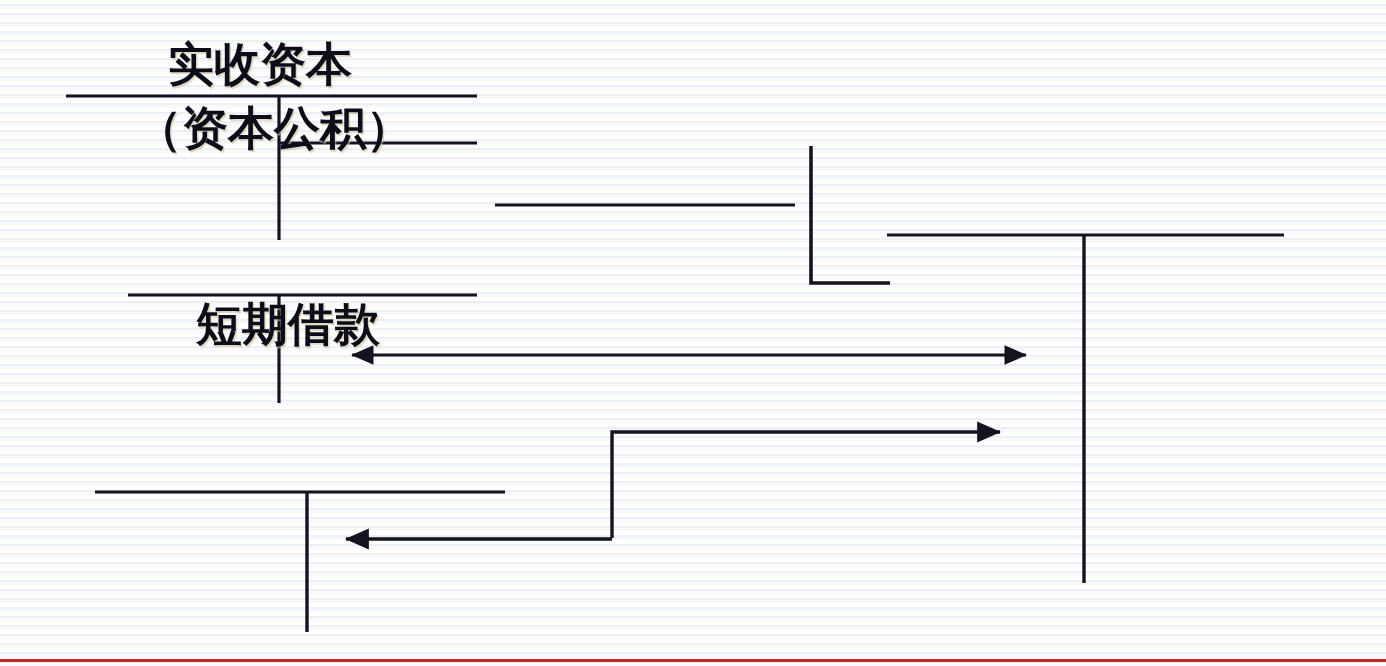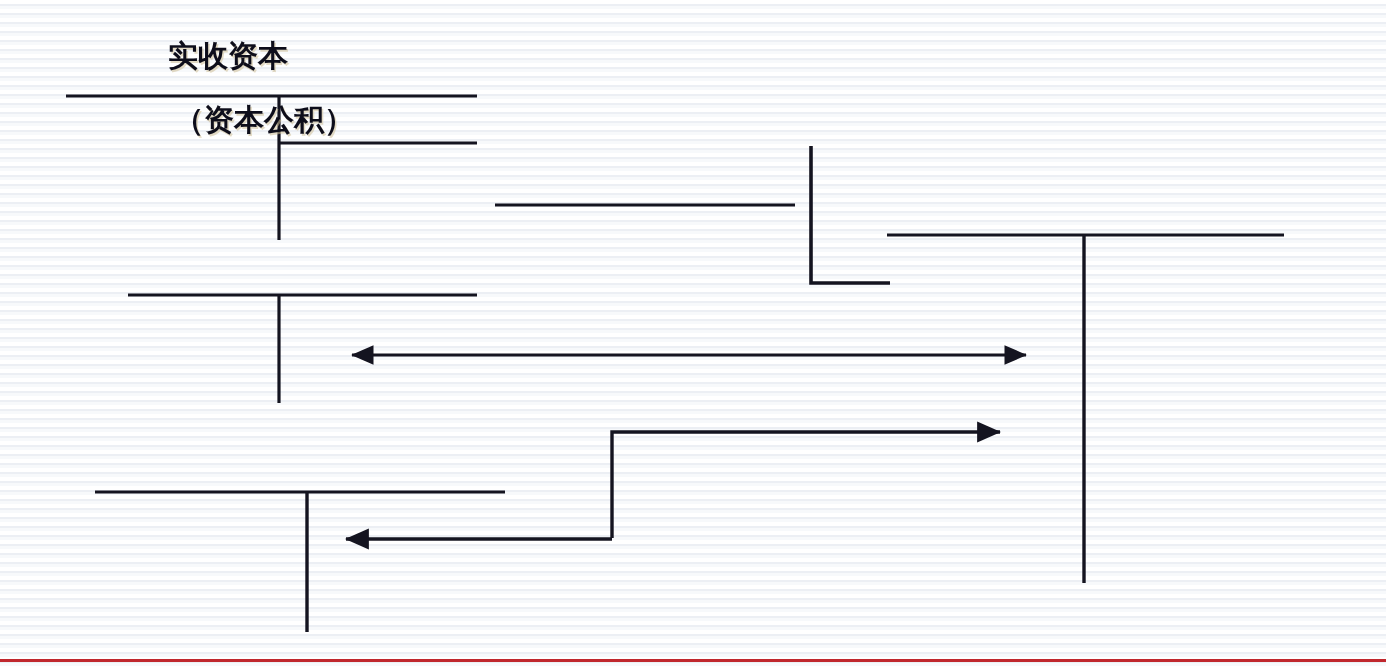--- a/index.html
+++ b/index.html
@@ -29,29 +29,29 @@
     left: 0;
     top: 0;
     width: 1386px;
     height: 666px;
   }
   .label {
     position: absolute;
     color: #0d0d1a;
     font-family: "DejaVu Sans", "Liberation Sans", sans-serif;
     font-weight: bold;
-    font-size: 30px;
+    font-size: 46px;
     line-height: 1.08;
     white-space: nowrap;
     letter-spacing: 0px;
     text-shadow: 1.5px 1.5px 0 rgba(205,190,150,0.55);
     user-select: none;
   }
   .lbl-paidin-1 { left: 168px; top: 40px; }
-  .lbl-paidin-2 { left: 136px; top: 104px; margin-left: 38px; }
+  .lbl-paidin-2 { left: 136px; top: 104px; }
   .lbl-bank-1   { left: 972px; top: 172px; }
   .lbl-bank-2   { left: 942px; top: 238px; }
   .lbl-short    { left: 196px; top: 300px; }
   .lbl-long     { left: 200px; top: 565px; }
   .red-rule {
     position: absolute;
     left: 0;
     top: 659px;
     width: 1386px;
     height: 3px;
@@ -105,17 +105,18 @@
       <line x1="307" y1="492" x2="307" y2="632" stroke="#141420" stroke-width="3.4"></line>
     </g>
   </svg>
 
   <div class="label lbl-paidin-1">实收资本</div>
 
   <div class="label lbl-paidin-2">（资本公积）</div>
 
 
 
+  <div class="label lbl-short">短期借款</div>
 
 
   <div class="red-rule"></div>
 
 </div>
 
 </body></html>

